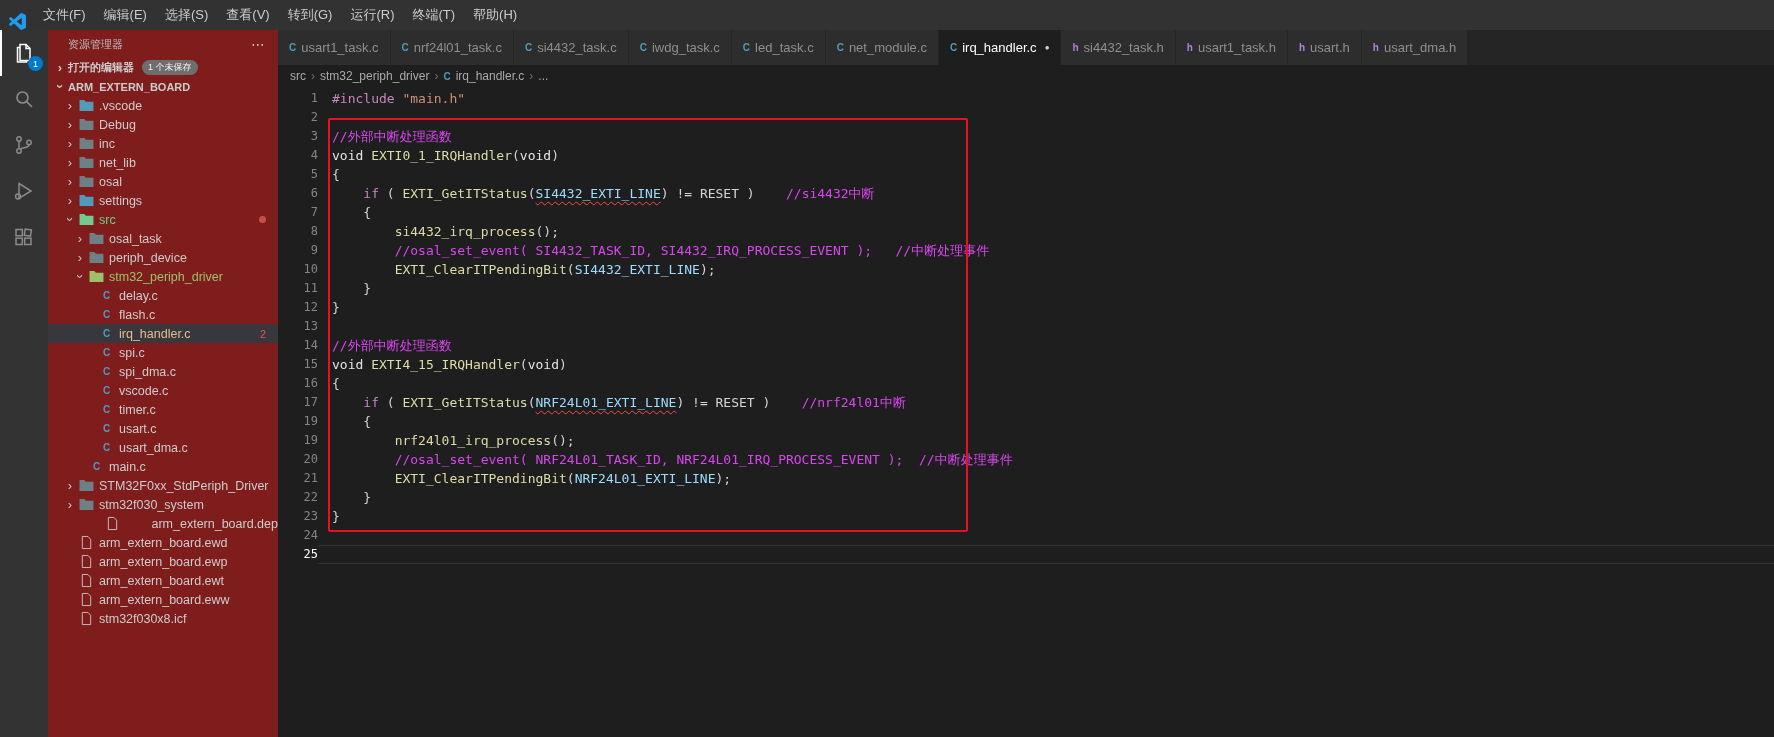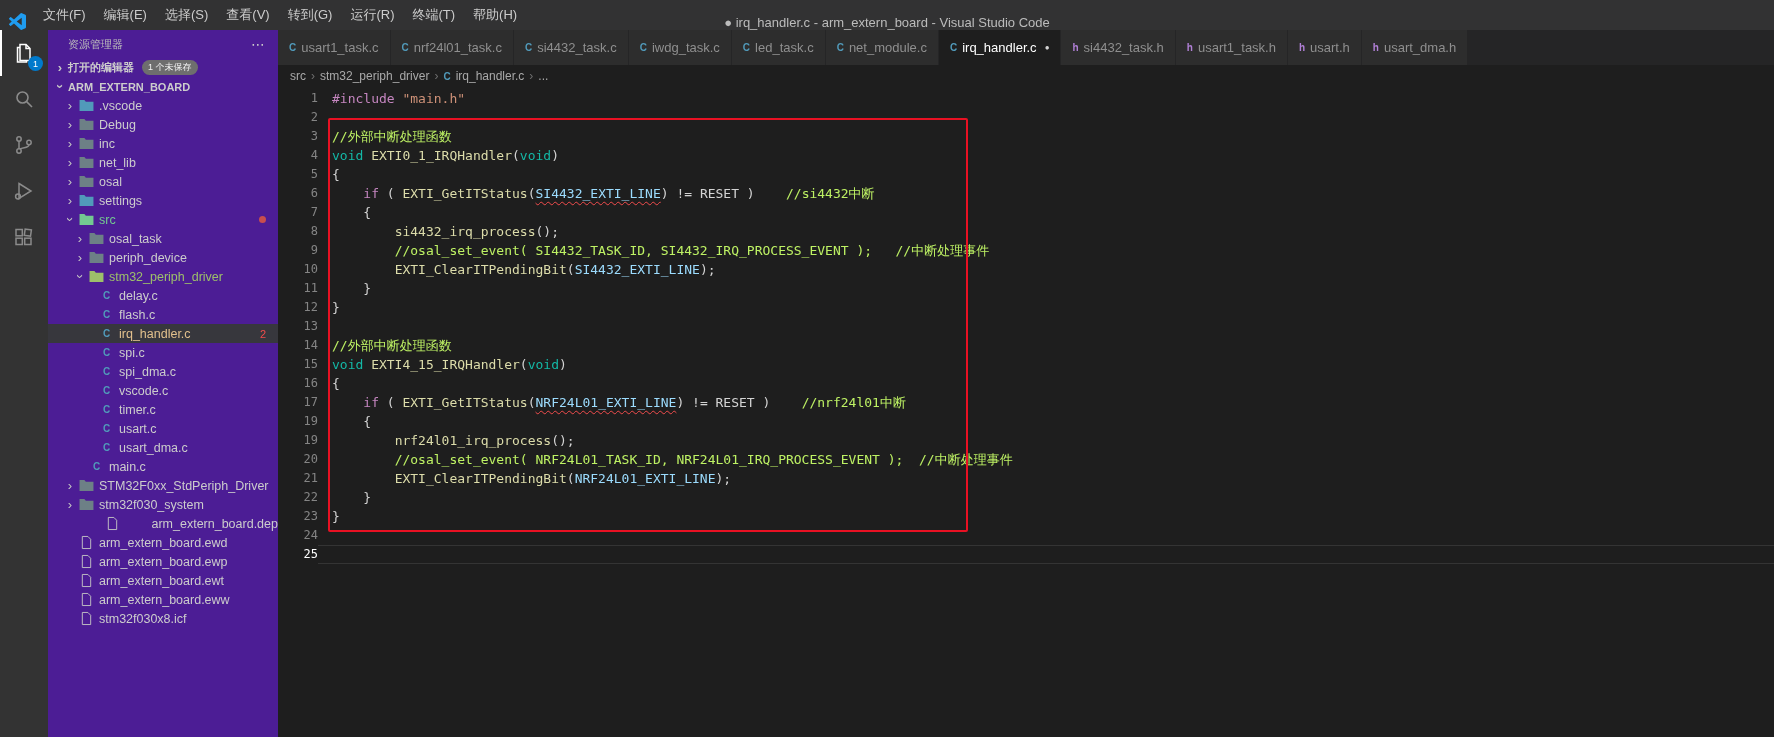--- a/index.html
+++ b/index.html
@@ -8,21 +8,21 @@
 .vscode-logo{width:34px;display:flex;justify-content:center;align-items:center}
 .menu-bar{display:flex;height:100%;align-items:center;z-index:2}
 .menu-item{padding:0 9px;font-size:13px;color:#cccccc;line-height:30px;cursor:default}
 .window-title{position:absolute;left:0;right:0;text-align:center;font-size:13px;color:#bcbcbc;pointer-events:none}
 .main{display:flex;height:707px}
 .activitybar{width:48px;background:#333333;flex:none;display:flex;flex-direction:column}
 .activity-item{height:46px;display:flex;align-items:center;justify-content:center;position:relative;color:#8b8b8b}
 .activity-item.active{color:#ffffff}
 .activity-item.active::before{content:"";position:absolute;left:0;top:0;bottom:0;width:2px;background:#fff}
 .act-badge{position:absolute;right:5px;bottom:5px;min-width:15px;height:15px;border-radius:50%;background:#007acc;color:#fff;font-size:9px;display:flex;align-items:center;justify-content:center}
-.sidebar{width:230px;background:#4c1d95;flex:none;display:flex;flex-direction:column;color:#cccccc;overflow:hidden}
+.sidebar{width:230px;background:#7f1d1d;flex:none;display:flex;flex-direction:column;color:#cccccc;overflow:hidden}
 .sidebar-header{height:28px;display:flex;align-items:center;padding:0 12px 0 20px;font-size:11px;color:#bbbbbb}
 .sidebar-header .title{flex:1}
 .more-actions{color:#cccccc;font-size:14px;letter-spacing:1px}
 .section-row{height:19px;display:flex;align-items:center;font-size:11px;font-weight:700;color:#cccccc;padding-left:4px}
 .pill{margin-left:8px;background:#6e6e6e;color:#f3f3f3;font-weight:400;font-size:9px;padding:1px 6px;border-radius:8px;white-space:nowrap}
 .chevron{width:16px;flex:none;text-align:center;color:#c5c5c5;font-size:13px;display:inline-block;line-height:1}
 .chevron.expanded{transform:rotate(90deg)}
 .tree{flex:1;font-size:12.5px}
 .tree-row{height:19px;display:flex;align-items:center;color:#cccccc;cursor:default}
 .tree-row.selected{background:#37373d}
@@ -40,21 +40,21 @@
 .mod-dot{font-size:8px;margin-left:3px;color:#d4d4d4}
 .breadcrumb{height:22px;display:flex;align-items:center;padding-left:12px;font-size:12px;color:#a9a9a9;gap:3px;flex:none}
 .bc-sep{color:#6e6e6e;font-size:12px;margin:0 2px}
 .bc-ic{margin-right:2px}
 .code-area{position:relative;flex:1;padding-top:2px;font-family:"DejaVu Sans Mono","Liberation Mono",monospace;font-size:13px;line-height:19px;overflow:hidden}
 .code-line{display:flex;height:19px}
 .gutter-num{width:40px;flex:none;text-align:right;color:#858585;font-size:12px;line-height:19px}
 .line-content{flex:1;white-space:pre;padding-left:14px}
 .code-line.current .line-content{box-shadow:inset 0 1px 0 #343434,inset 0 -1px 0 #343434}
 .code-line.current .gutter-num{color:#ffffff}
-.tk-pl{color:#d4d4d4}.tk-kw{color:#14b8a6}.tk-ctl{color:#c586c0}.tk-fn{color:#dcdcaa}.tk-str{color:#ce9178}.tk-cm{color:#bef264}.tk-var{color:#9cdcfe}
+.tk-pl{color:#d4d4d4}.tk-kw{color:#e5e5e5}.tk-ctl{color:#c586c0}.tk-fn{color:#dcdcaa}.tk-str{color:#ce9178}.tk-cm{color:#d946ef}.tk-var{color:#9cdcfe}
 .tk-err{color:#9cdcfe;text-decoration:underline wavy #f14c4c 1px;text-underline-offset:3px}
 .annotation-box{position:absolute;left:50px;top:31px;width:640px;height:414px;border:2px solid #e81123;border-radius:2px;pointer-events:none}
 svg{display:block}
 </style>
 </head>
 <body>
 
 <div class="titlebar">
   <span class="vscode-logo">
     <svg width="17" height="17" viewBox="0 0 24 24">
@@ -64,21 +64,20 @@
   <div class="menu-bar">
       <span class="menu-item">文件(F)</span>
       <span class="menu-item">编辑(E)</span>
       <span class="menu-item">选择(S)</span>
       <span class="menu-item">查看(V)</span>
       <span class="menu-item">转到(G)</span>
       <span class="menu-item">运行(R)</span>
       <span class="menu-item">终端(T)</span>
       <span class="menu-item">帮助(H)</span>
     </div>
-  <div class="window-title">● irq_handler.c - arm_extern_board - Visual Studio Code</div>
 </div>
 
 <div class="main">
   <div class="activitybar">
     <div class="activity-item active">
       <span>
         <svg width="24" height="24" viewBox="0 0 24 24" fill="none" stroke="currentColor" stroke-width="1.5">
             <path d="M8 3.5h6l4 4v12H8z"></path>
             <path d="M14 3.5v4h4"></path>
             <path d="M8 6.5H5.5V21h9v-1.5"></path>

